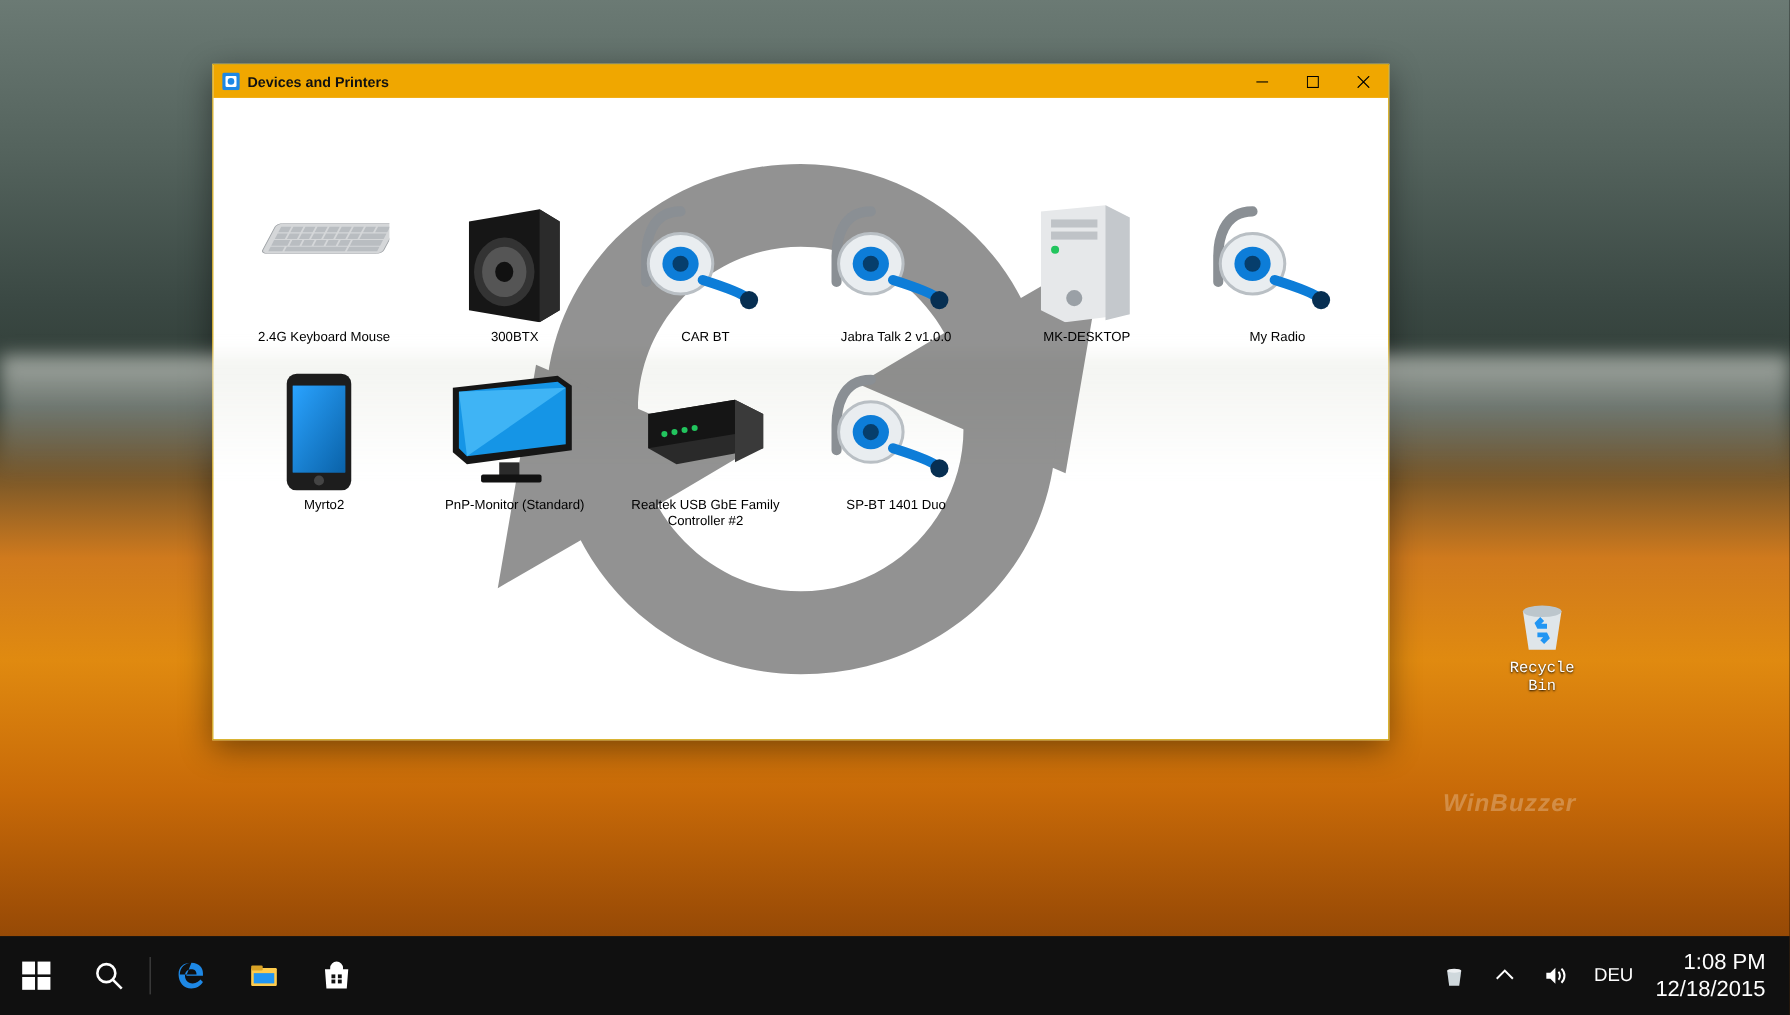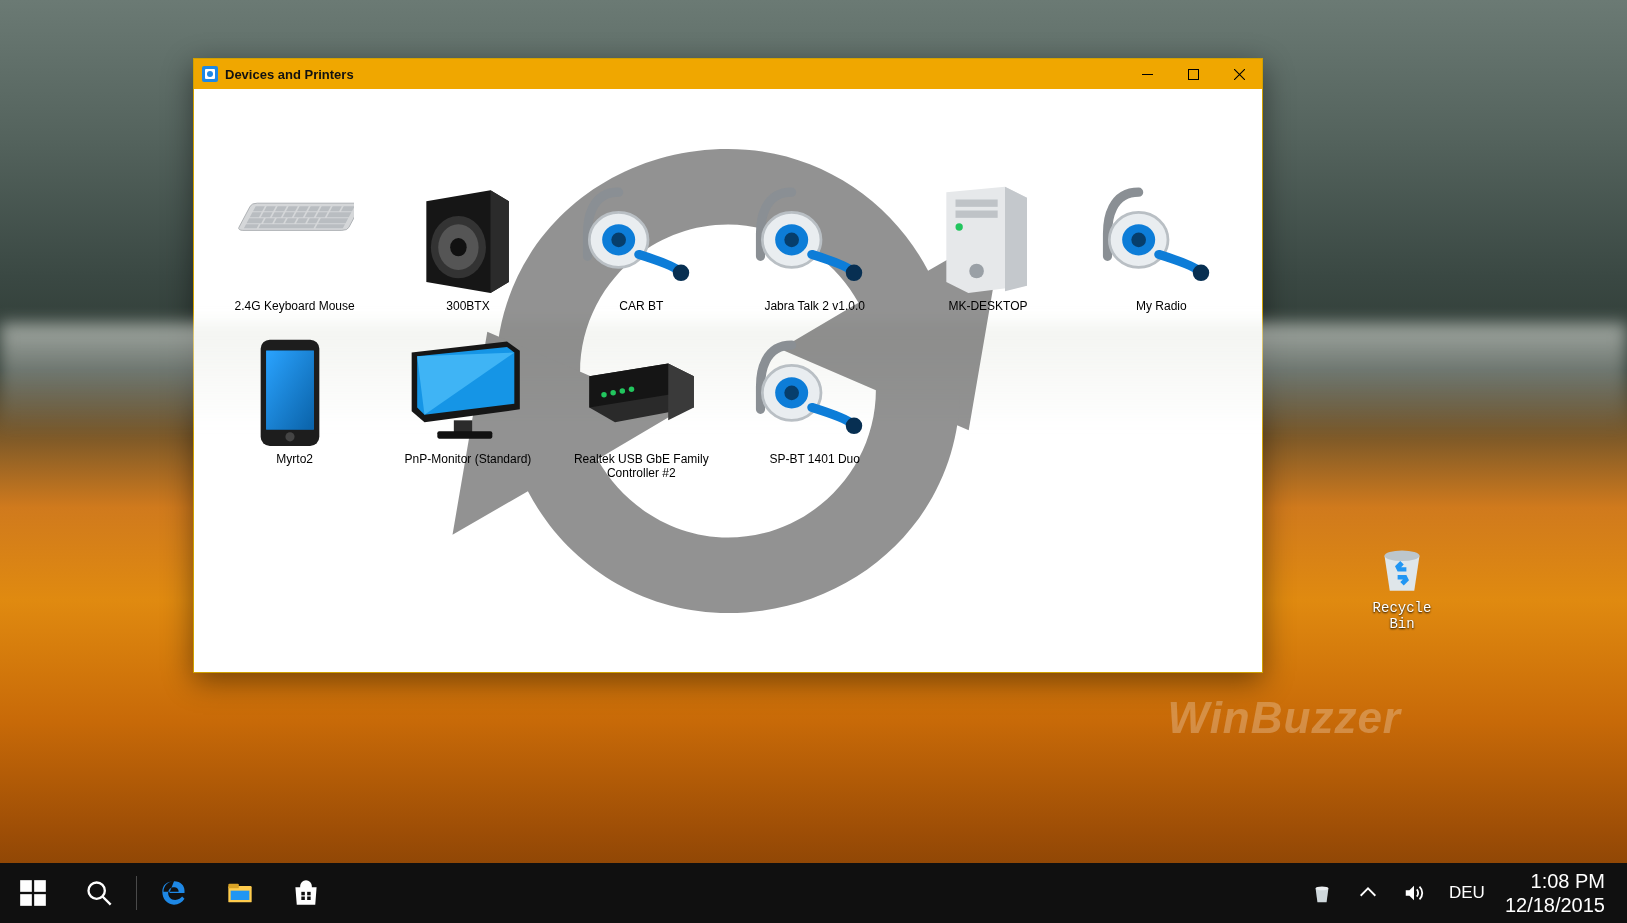--- a/index.html
+++ b/index.html
@@ -17,22 +17,22 @@
     background:linear-gradient(to bottom,rgba(234,236,230,.6),rgba(234,236,230,0));
     filter:blur(8px);}
   
   .recycle{
     position:absolute;right:180px;top:540px;width:90px;text-align:center;color:#fff;
     font-size:14px;text-shadow:0 1px 2px #000;cursor:default;font-family:Liberation Mono, monospace;
   }
   .recycle .bin{width:56px;height:56px;margin:0 auto 4px;position:relative;}
   .recycle .bin svg{width:100%;height:100%;}
   
-  .wmark{position:absolute;right:226px;bottom:180px;color:rgba(255,255,255,.25);
-    font-size:44px;font-weight:600;font-style:italic;letter-spacing:1px;}
+  .wmark{position:absolute;right:194px;bottom:180px;color:rgba(255,255,255,.25);
+    font-size:22px;font-weight:600;font-style:italic;letter-spacing:1px;}
 
   
   .win{
     position:absolute;left:193px;top:58px;width:1068px;height:613px;
     background:#fff;box-shadow:0 8px 28px rgba(0,0,0,.45);border:1px solid #d0a000;
   }
   .titlebar{height:30px;background:#f0a700;display:flex;align-items:center;padding:0 0 0 8px;}
   .titlebar .ico{width:16px;height:16px;margin-right:7px;flex:none;}
   .titlebar .ttl{flex:1;font-size:13px;color:#111;font-weight:bold;}
   .winbtns{display:flex;height:100%;}
@@ -51,21 +51,21 @@
     row-gap:16px;column-gap:4px;
     padding:88px 16px 10px 16px;
     justify-items:center;
   }
   .dev{width:164px;text-align:center;font-size:12px;color:#000;cursor:default;}
   .dev .ic{height:116px;display:flex;align-items:flex-end;justify-content:center;margin-bottom:6px;}
   .dev .ic svg{max-width:130px;max-height:110px;}
   .dev .lbl{line-height:1.22;word-wrap:break-word;}
 
   
-  .taskbar{position:absolute;left:0;right:0;bottom:0;height:60px;background:#101010;
+  .taskbar{position:absolute;left:0;right:0;bottom:0;height:72px;background:#101010;
     display:flex;align-items:center;color:#fff;}
   .tbtn{height:60px;width:66px;display:flex;align-items:center;justify-content:center;}
   .tbtn svg{width:28px;height:28px;fill:#fff;}
   .tsep{width:1px;height:34px;background:#4a4a4a;margin:0 4px;}
   .tray{margin-left:auto;display:flex;align-items:center;gap:16px;padding-right:12px;}
   .tray .trayico{display:flex;align-items:center;justify-content:center;height:60px;padding:0 4px;}
   .tray .trayico svg{width:22px;height:22px;fill:#fff;}
   .clock{font-size:20px;line-height:1.2;text-align:right;padding-right:10px;}
 </style>
 </head>

